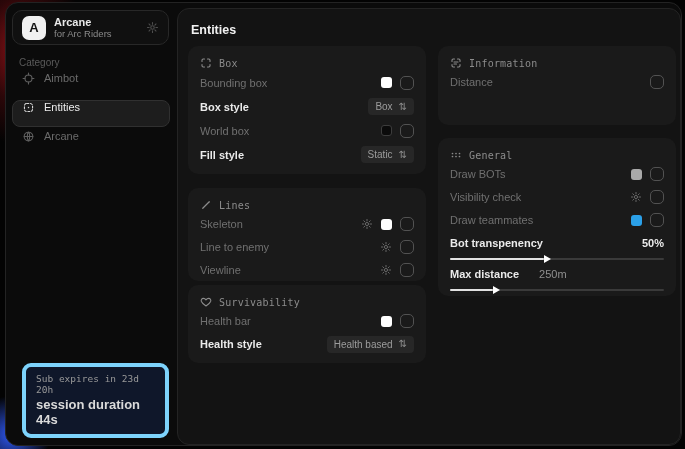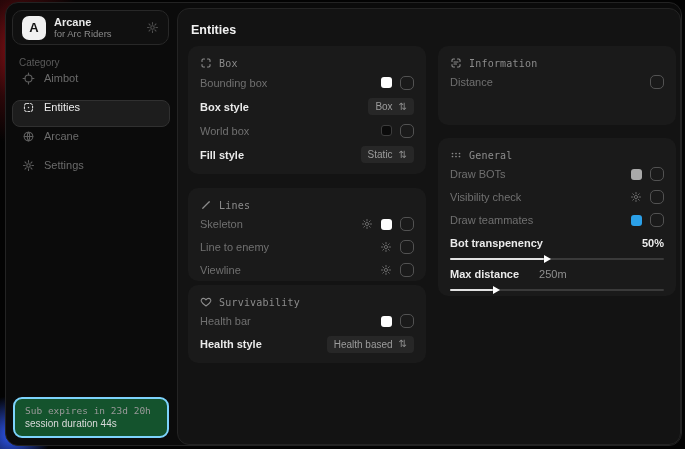--- a/index.html
+++ b/index.html
@@ -42,26 +42,26 @@
   .nav-item{
     height:27px;margin-bottom:2px;display:flex;align-items:flex-start;gap:9px;
     padding:0 9px;border-radius:8px;font-size:11px;color:#6b6b6b;
     border:1px solid transparent;box-sizing:border-box;cursor:default;
   }
   .nav-item .nicon{display:flex;color:#5f5f5f;}
   .nav-item.active{background:#1d1d1d;border-color:#303030;color:#ededed;}
   .nav-item.active .nicon{color:#d8d8d8;}
 
   .sub-card{
-    position:absolute;left:7px;right:7px;bottom:7px;
-    border:2px solid #7dd3fc;border-radius:9px;padding:6px 10px 7px;
-    background:#14532d;box-sizing:border-box;
+    position:absolute;left:16px;right:7px;bottom:7px;
+    border:4px solid #7dd3fc;border-radius:9px;padding:6px 10px 7px;
+    background:#0f172a;box-sizing:border-box;
   }
   .sub-line1{font-family:"DejaVu Sans Mono",monospace;font-size:9.5px;color:#999;}
-  .sub-line2{font-size:10px;font-weight:400;color:#dadada;margin-top:2px;}
+  .sub-line2{font-size:13px;font-weight:700;color:#dadada;margin-top:2px;}
 
   
   .main{
     position:absolute;left:171px;top:5px;width:504px;height:437px;
     background:#131313;border:1px solid #242424;border-radius:12px;box-sizing:border-box;
   }
   .page-title{position:absolute;left:13px;top:14px;font-size:12.5px;font-weight:700;color:#f1f1f1;}
 
   .card{
     position:absolute;background:#1a1a1a;border-radius:10px;
@@ -155,29 +155,20 @@
         <span class="nicon">
           <svg width="13" height="13" viewBox="0 0 24 24" fill="none" stroke="currentColor" stroke-width="2" stroke-linecap="round">
             <circle cx="12" cy="12" r="8"></circle>
               <path d="M4 12h16M12 4c3 2.8 3 13.2 0 16c-3-2.8-3-13.2 0-16z"></path>
           </svg>
         </span>
         <span>Arcane</span>
       </div>
 
 
-      <div class="nav-item">
-        <span class="nicon">
-          <svg width="13" height="13" viewBox="0 0 24 24" fill="none" stroke="currentColor" stroke-width="2" stroke-linecap="round">
-            <circle cx="12" cy="12" r="3.2"></circle>
-            <path d="M12 2.8v3M12 18.2v3M2.8 12h3M18.2 12h3M5.5 5.5l2.1 2.1M16.4 16.4l2.1 2.1M18.5 5.5l-2.1 2.1M7.6 16.4l-2.1 2.1"></path>
-          </svg>
-        </span>
-        <span>Settings</span>
-      </div>
     </div>
 
     <div class="sub-card">
       <div class="sub-line1">Sub expires in 23d 20h</div>
       <div class="sub-line2">session duration 44s</div>
     </div>
   </div>
 
   <div class="main">
     <div class="page-title">Entities</div>

